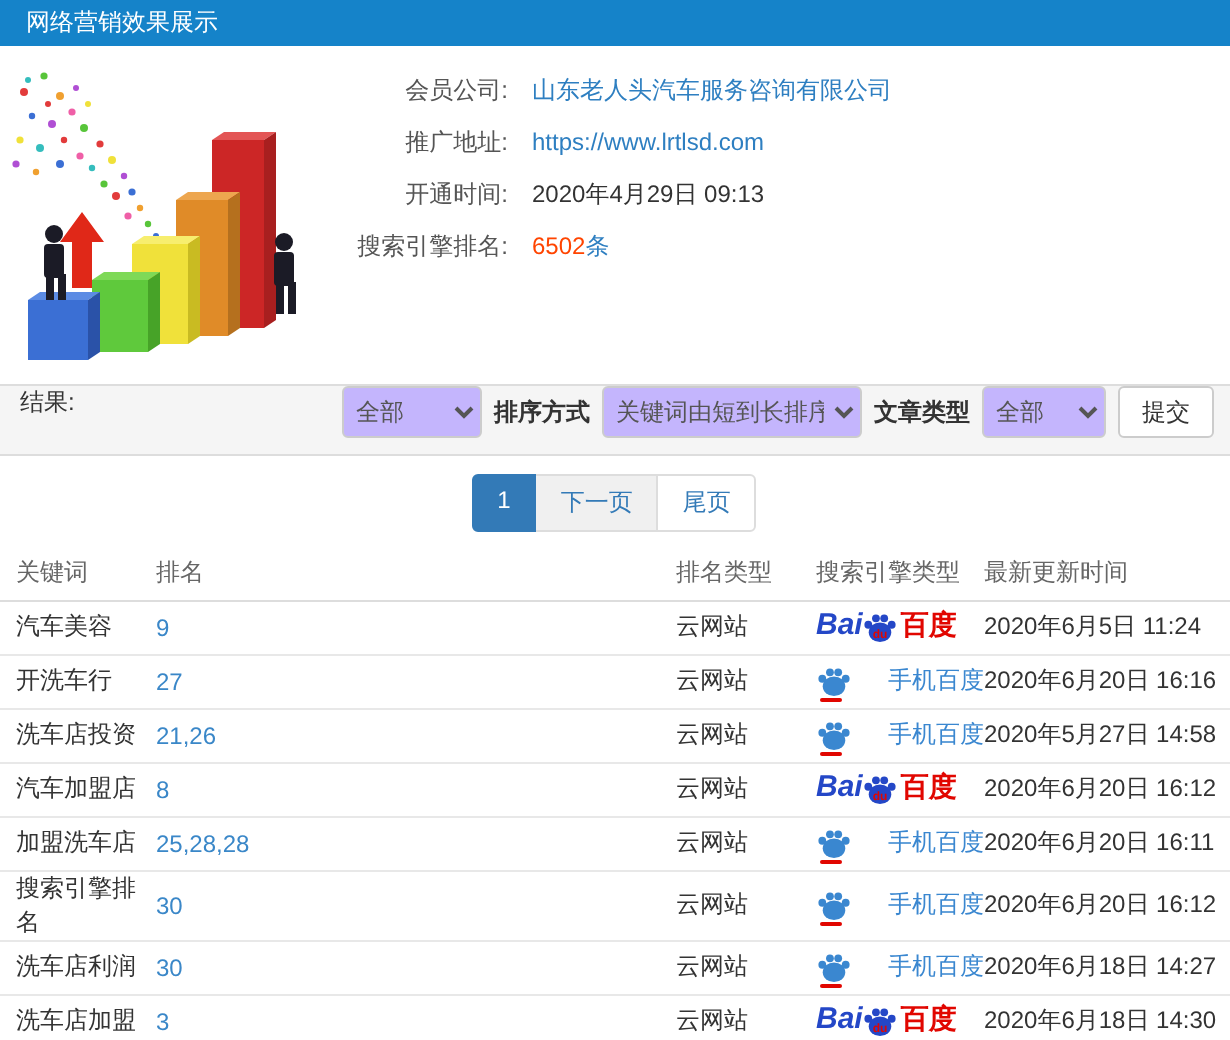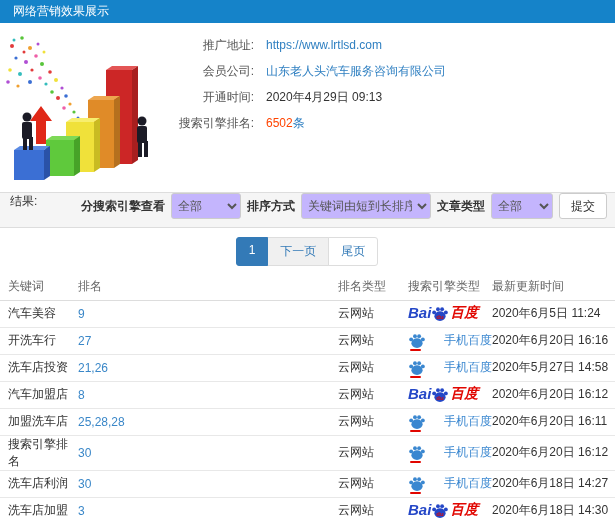--- a/index.html
+++ b/index.html
@@ -50,21 +50,21 @@
   .rank-table th { text-align:left; color:#666; font-weight:normal; height:26px;
     border-bottom:1px solid #ddd; padding:0; font-size:12px; }
   .rank-table td { height:27px; border-bottom:1px solid #e8e8e8; padding:0; font-size:12px; }
   .rank-table th:first-child, .rank-table td:first-child { padding-left:8px; }
   .rank-cell a { color:#3a87c8; text-decoration:none; }
   .engine-cell { overflow:hidden; white-space:nowrap; }
 
   
   .baidu-logo { display:inline-flex; align-items:flex-start; line-height:1; }
   .baidu-logo .bai { color:#2447c7; font-weight:bold; font-size:15px; font-style:italic; }
-  .baidu-logo .cn { color:#e10600; font-weight:bold; font-size:14px; margin-left:1px;font-style:italic; }
+  .baidu-logo .cn { color:#e10600; font-weight:bold; font-size:14px; margin-left:1px; }
   .paw-svg { width:18px; height:17px; display:inline-block; vertical-align:middle; }
   .mobile-badge { display:inline-flex; align-items:flex-end; gap:20px; }
   .mobile-badge .paw-wrap { position:relative; display:inline-block; width:16px; height:17px; }
   .paw-underline { position:absolute; left:2px; bottom:-2px; width:11px; height:2px;
     background:#e10600; border-radius:1px; }
   .mobile-badge .mb-text { color:#3a87d0; font-size:12px; }
 </style>
 </head>
 <body>
 
@@ -147,42 +147,41 @@
     <g fill="#1b1b26">
       <circle cx="142" cy="93" r="4.5"></circle>
       <rect x="137" y="98" width="10" height="17" rx="2"></rect>
       <rect x="138" y="113" width="4" height="16"></rect>
       <rect x="144" y="113" width="4" height="16"></rect>
     </g>
   </svg>
 
   <div class="info-list">
       <div class="info-row">
+        <span class="info-label">会员公司:</span>
+        <span class="info-value"><a href="#" class="val-link">山东老人头汽车服务咨询有限公司</a></span>
+      </div>
+      <div class="info-row">
         <span class="info-label">推广地址:</span>
         <span class="info-value"><a href="#" class="val-link">https://www.lrtlsd.com</a></span>
-      </div>
-      <div class="info-row">
-        <span class="info-label">会员公司:</span>
-        <span class="info-value"><a href="#" class="val-link">山东老人头汽车服务咨询有限公司</a></span>
       </div>
       <div class="info-row">
         <span class="info-label">开通时间:</span>
         <span class="info-value"><span>2020年4月29日 09:13</span></span>
       </div>
       <div class="info-row">
         <span class="info-label">搜索引擎排名:</span>
         <span class="info-value"><span class="val-red">6502</span><a href="#" class="val-blue">条</a></span>
       </div>
     </div>
 </div>
 
 <div class="filter-bar">
   <span class="result-label">结果:</span>
   <div class="filter-right">
-    <span class="filter-label">分搜索引擎查看</span>
     <select class="sel sel-engine"><option value="全部" selected="">全部</option></select>
     <span class="filter-label">排序方式</span>
     <select class="sel sel-sort"><option value="关键词由短到长排序" selected="">关键词由短到长排序</option></select>
     <span class="filter-label">文章类型</span>
     <select class="sel sel-article"><option value="全部" selected="">全部</option></select>
     <button class="submit-btn">提交</button>
   </div>
 </div>
 
 <div class="pagination-wrap">

